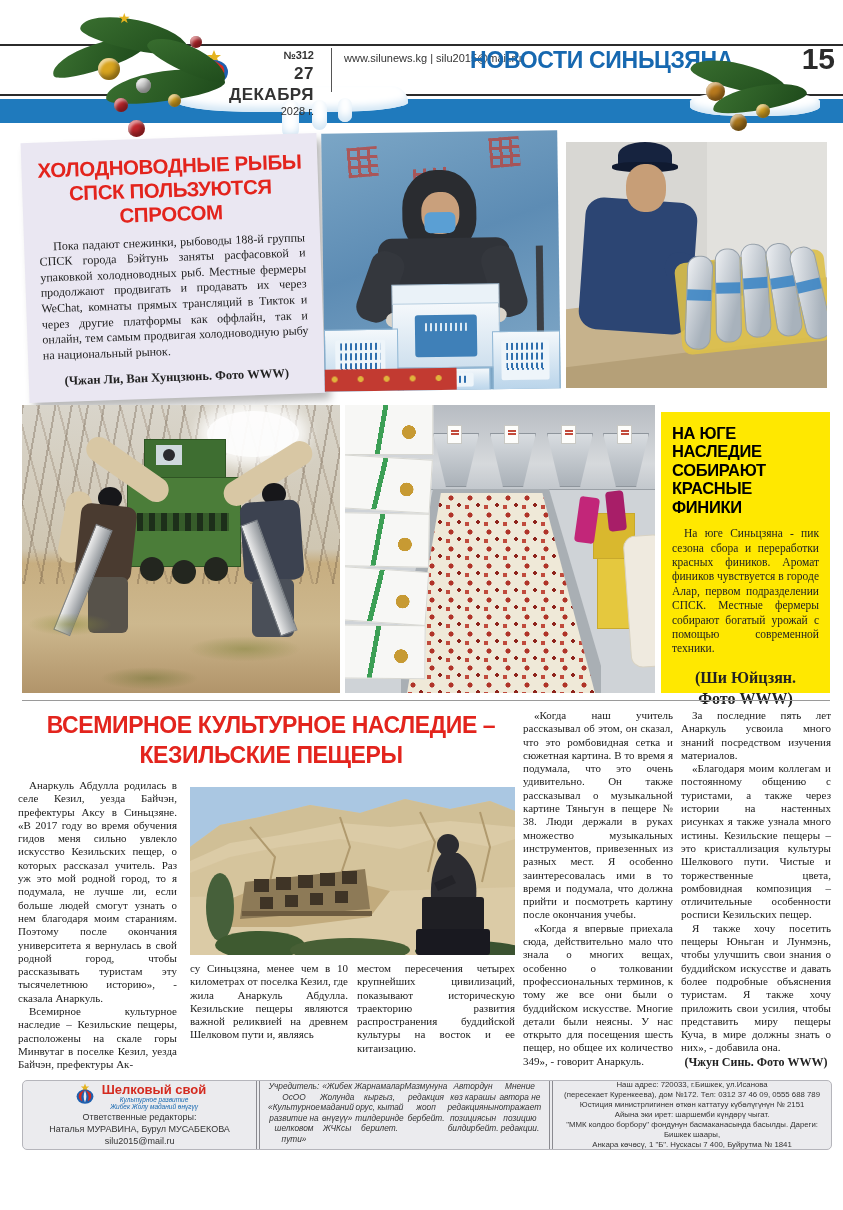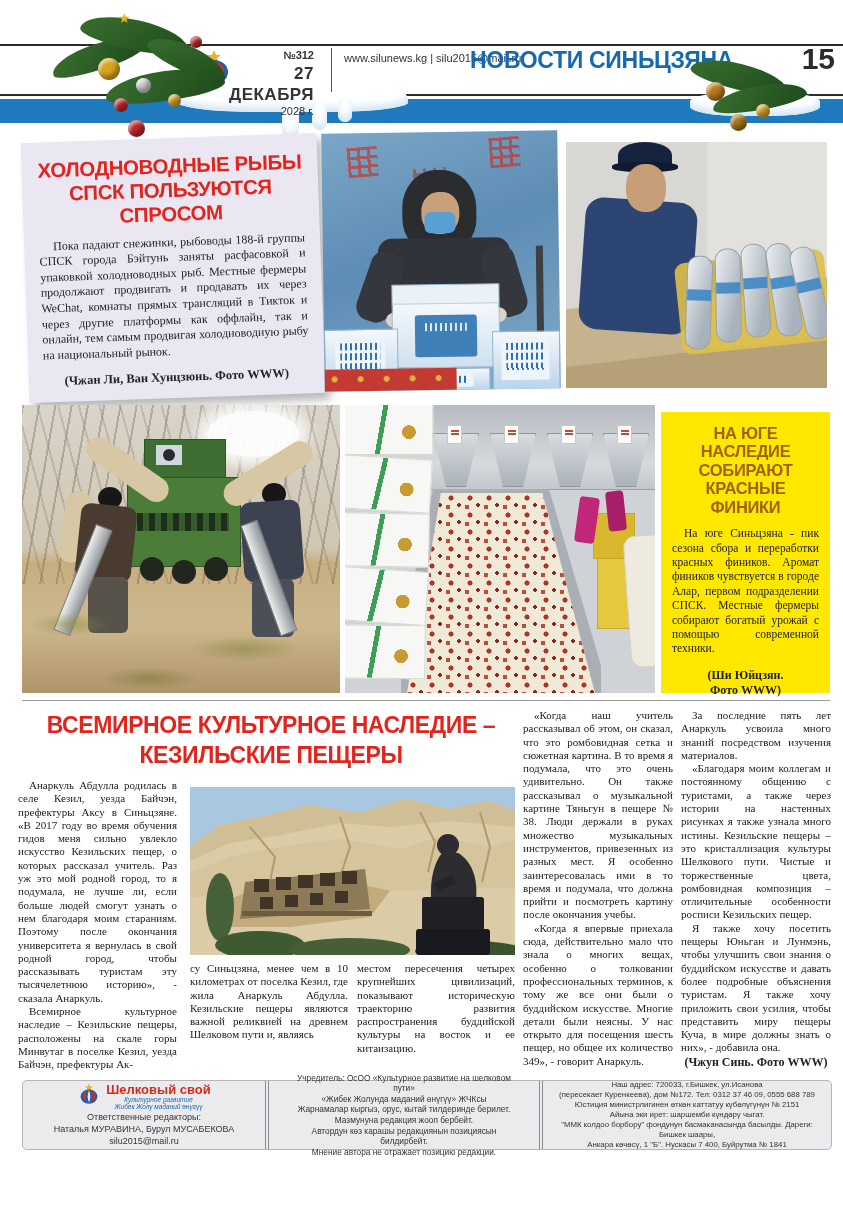--- a/index.html
+++ b/index.html
@@ -127,23 +127,23 @@
       box-sizing:border-box;margin-bottom:2px;
       background-image:linear-gradient(100deg,transparent 42%,#3c9f55 42%,#3c9f55 47%,transparent 47%),
                        radial-gradient(circle 7px at 74% 58%,#c79a33 96%,transparent);}
   .ycrate{position:absolute;background:#e5c83e;border:1px solid #c9a92c;}
   .scoop{position:absolute;background:#c22679;border-radius:4px;}
   .sack{position:absolute;background:#efeadf;border-radius:12px;border:1px solid #d8d2c2;}
   
   .ybox{position:absolute;left:661px;top:412px;width:169px;height:281px;background:#ffe800;
         box-sizing:border-box;padding:12px 11px 10px;}
   .ybox h2{margin:0 0 10px;font-family:"Liberation Sans",sans-serif;font-weight:bold;
-           font-size:16.5px;line-height:1.12;color:#a16207;letter-spacing:-.3px;text-align:center;}
+           font-size:16.5px;line-height:1.12;color:#000000;letter-spacing:-.3px;}
   .ybox p{margin:0;font-size:11.5px;line-height:1.25;text-align:justify;text-indent:12px;}
-  .ybox .credit{margin-top:12px;text-align:center;font-weight:bold;font-size:12px;text-indent:0;line-height:1.3;}
+  .ybox .credit{margin-top:12px;text-align:center;font-weight:bold;font-size:16px;text-indent:0;line-height:1.3;}
   .divline{position:absolute;left:22px;right:13px;top:700px;height:1px;background:#9a9a9a;}
   
   .a3title{position:absolute;left:25px;top:711px;width:492px;text-align:center;
       font-family:"Liberation Sans",sans-serif;font-weight:bold;color:#e3241d;
       font-size:23px;line-height:1.3;letter-spacing:-.4px;}
   .col{position:absolute;font-size:11px;line-height:1.21;text-align:justify;}
   .col p{margin:0;}
   .col p.ind{text-indent:11px;}
   .c1{left:18px;top:779px;width:159px;}
   .c2{left:190px;top:962px;width:158px;}
@@ -156,21 +156,21 @@
   
   .foot{position:absolute;left:22px;top:1080px;width:808px;height:68px;background:#ebebee;
         border:1px solid #b5b5bb;border-radius:5px;display:flex;align-items:stretch;
         font-family:"Liberation Sans",sans-serif;color:#333;}
   .fL{width:242px;display:flex;flex-direction:column;align-items:center;justify-content:center;}
   .brandrow{display:flex;align-items:center;gap:5px;margin-bottom:2px;}
   .brandtx .bt1{color:#d42a1f;font-weight:bold;font-size:13px;line-height:1;}
   .brandtx .bt2,.brandtx .bt3{color:#1668b0;font-style:italic;font-size:6.5px;line-height:1.15;text-align:center;}
   .fL .ln{font-size:9px;line-height:1.3;}
   .fM{flex:1;border-left:4px double #8a8a90;border-right:4px double #8a8a90;
-      display:flex;flex-direction:column;justify-content:center;text-align:center;padding:0 18px;}
+      display:flex;flex-direction:row;justify-content:center;text-align:center;padding:0 8px;font-style:italic;}
   .fM .ln{font-size:8.3px;line-height:1.28;}
   .fR{width:276px;display:flex;flex-direction:column;justify-content:center;text-align:center;padding:0 6px;}
   .fR .ln{font-size:7.8px;line-height:1.3;}
 </style>
 </head>
 <body>
 
 <div class="page">
 
   <div class="hline" style="top:44px"></div>

